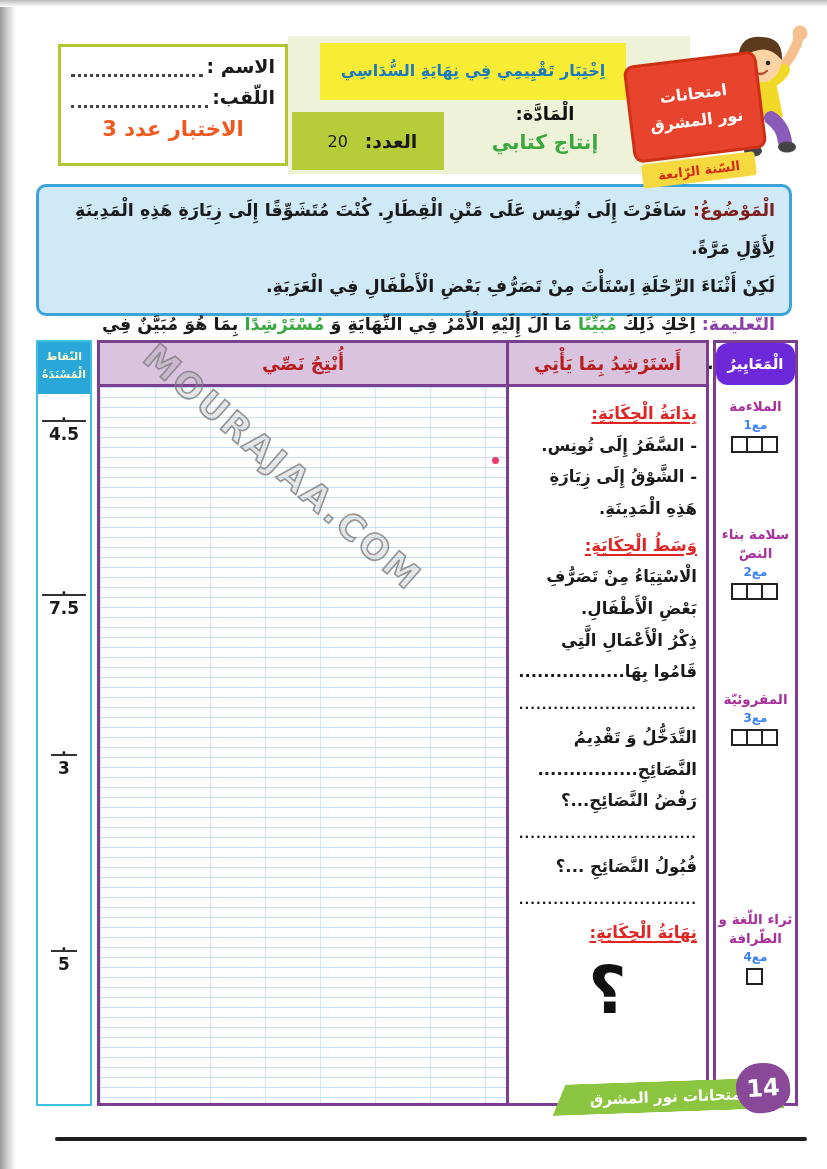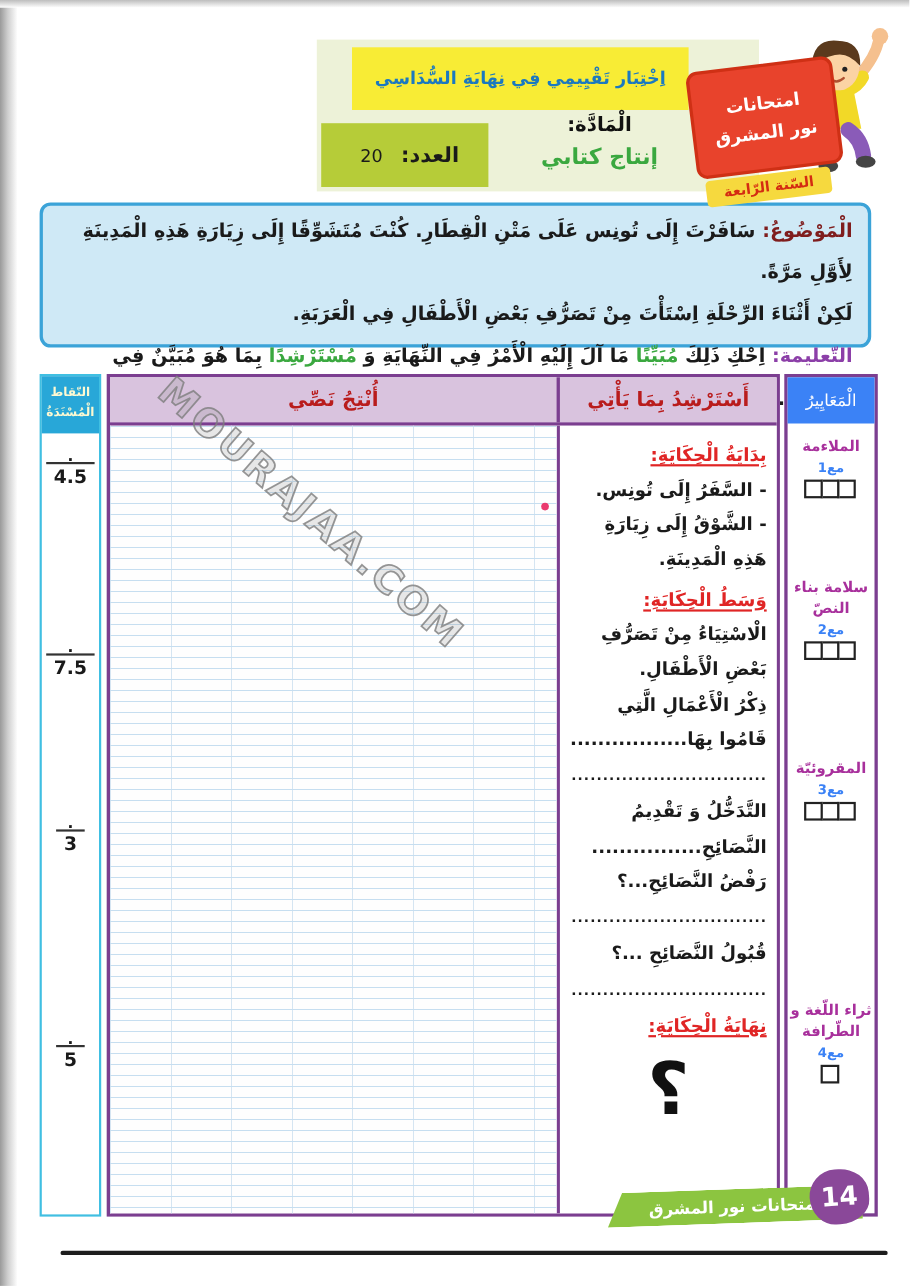--- a/index.html
+++ b/index.html
@@ -74,22 +74,22 @@
   .write-cell{flex:1;position:relative;background-color:#fefefe;
       background-image:repeating-linear-gradient(#c6def0 0 1px,transparent 1px 10px),
                        repeating-linear-gradient(90deg,#d5e5f2 0 1px,transparent 1px 55px);}
   .red-dot{position:absolute;right:7px;top:70px;width:7px;height:7px;background:#ea3a6e;border-radius:50%;}
   .g-head{color:#e02525;text-decoration:underline;text-decoration-thickness:2px;text-underline-offset:3px;margin-top:5px;}
   .g-dots{font-size:12.5px;letter-spacing:1px;white-space:nowrap;overflow:hidden;margin:5px 0;}
   .big-q{font-size:66px;font-weight:bold;text-align:center;line-height:1.05;margin-top:8px;color:#111;}
   
   .crit-col{position:absolute;left:713px;top:340px;width:85px;height:766px;box-sizing:border-box;
             border:3px solid #7b3e90;background:#fff;}
-  .crit-header{height:42px;background:#3b82f6;color:#fff;font-weight:normal;font-size:15px;
-               display:flex;align-items:center;justify-content:center;direction:rtl;}
+  .crit-header{height:42px;background:#6d28d9;color:#fff;font-weight:bold;font-size:15px;
+               display:flex;align-items:center;justify-content:center;direction:rtl;border-radius:12px;}
   .crit-body{position:relative;height:718px;}
   .crit-block{position:absolute;left:0;right:0;text-align:center;direction:rtl;}
   .crit-name{color:#a8309c;font-weight:bold;font-size:13.5px;line-height:1.4;padding:0 2px;}
   .crit-code{color:#3b82f6;font-weight:bold;font-size:12px;margin-top:2px;direction:rtl;}
   .cbox-row{display:flex;justify-content:center;margin-top:4px;}
   .cbox{width:17px;height:17px;border:2px solid #222;background:#fff;box-sizing:border-box;margin-left:-2px;}
   
   .footer-banner{position:absolute;left:552px;top:1081px;width:232px;height:31px;background:#8cc540;
                  display:flex;align-items:center;justify-content:center;direction:rtl;
                  color:#fff;font-weight:bold;font-size:15px;z-index:7;transform:rotate(-2deg);
@@ -101,20 +101,31 @@
 </head>
 <body>
 
 <div class="page">
 
   <div class="edge-left"></div>
   <div class="edge-top"></div>
 
   <div class="band"></div>
 
+  <div class="name-box">
+    <div class="name-row">
+      <span class="lbl">الاسم :</span>
+      <span class="dotline"></span>
+    </div>
+    <div class="name-row">
+      <span class="lbl">اللّقب:</span>
+      <span class="dotline"></span>
+    </div>
+    <div class="test-number">الاختبار عدد 3</div>
+  </div>
 
   <div class="title-box">اِخْتِبَار تَقْيِيمِي فِي نِهَايَةِ السُّدَاسِي</div>
 
   <div class="subject">
     <span class="s-lbl">الْمَادَّة:</span>
     <span class="s-val">إنتاج كتابي</span>
   </div>
 
   <div class="score-box">
     <span class="sc-lbl">العدد:</span>

